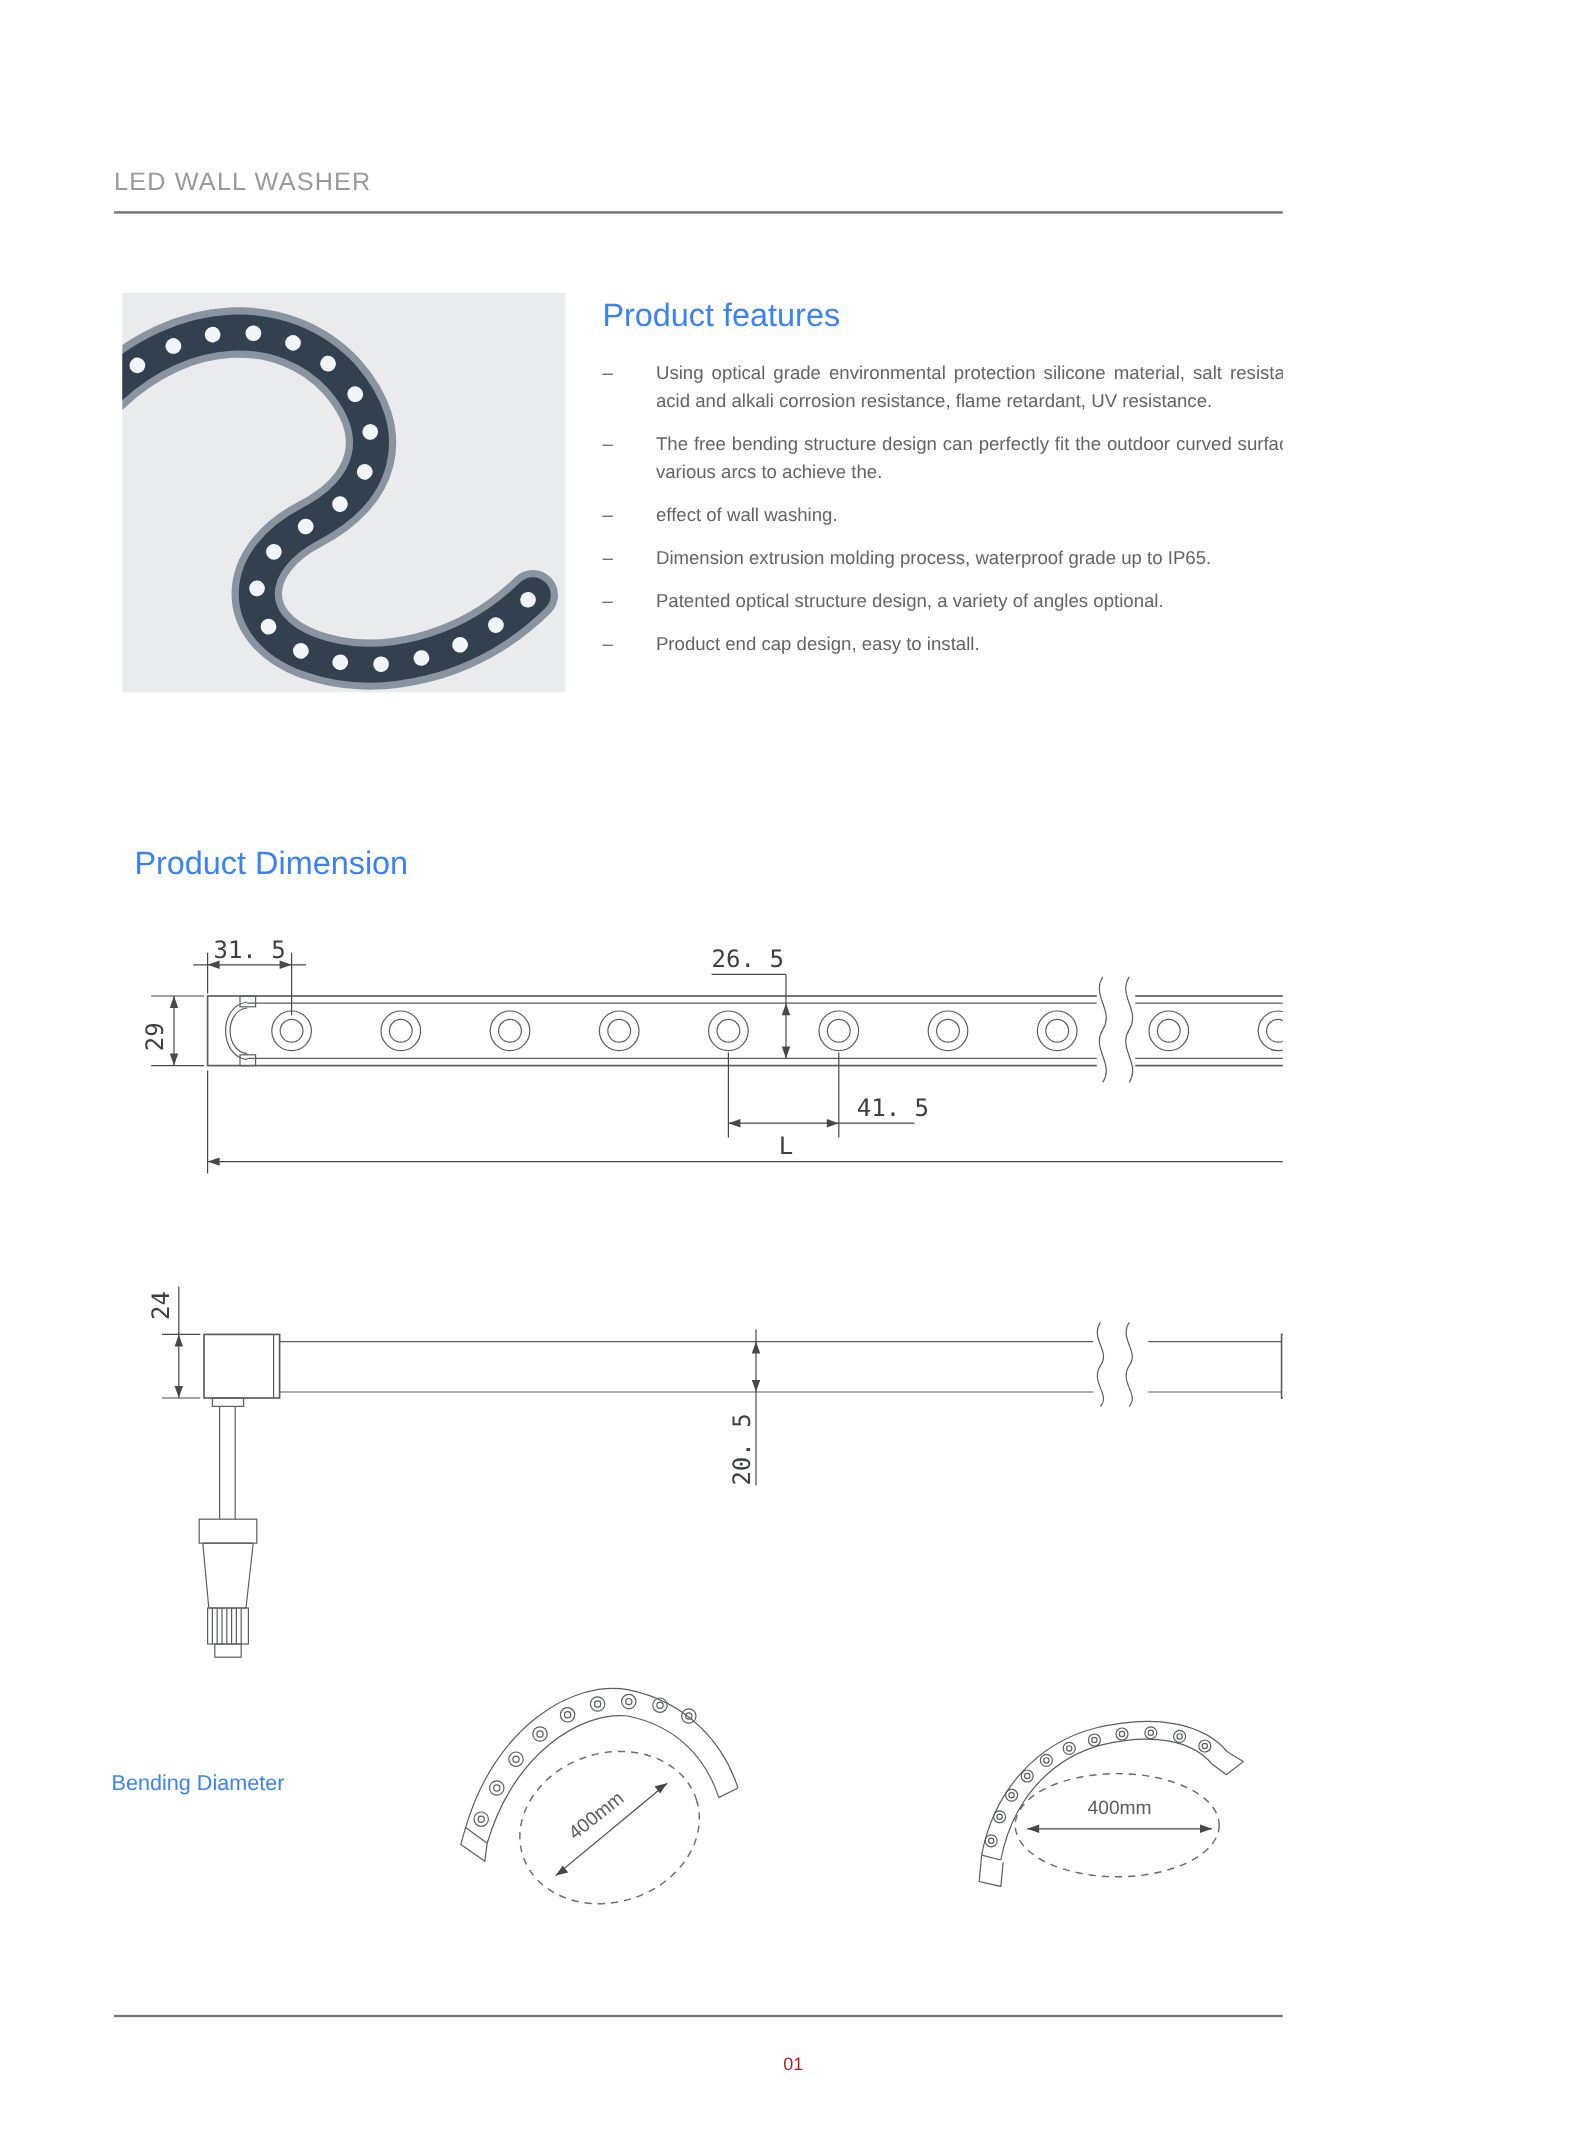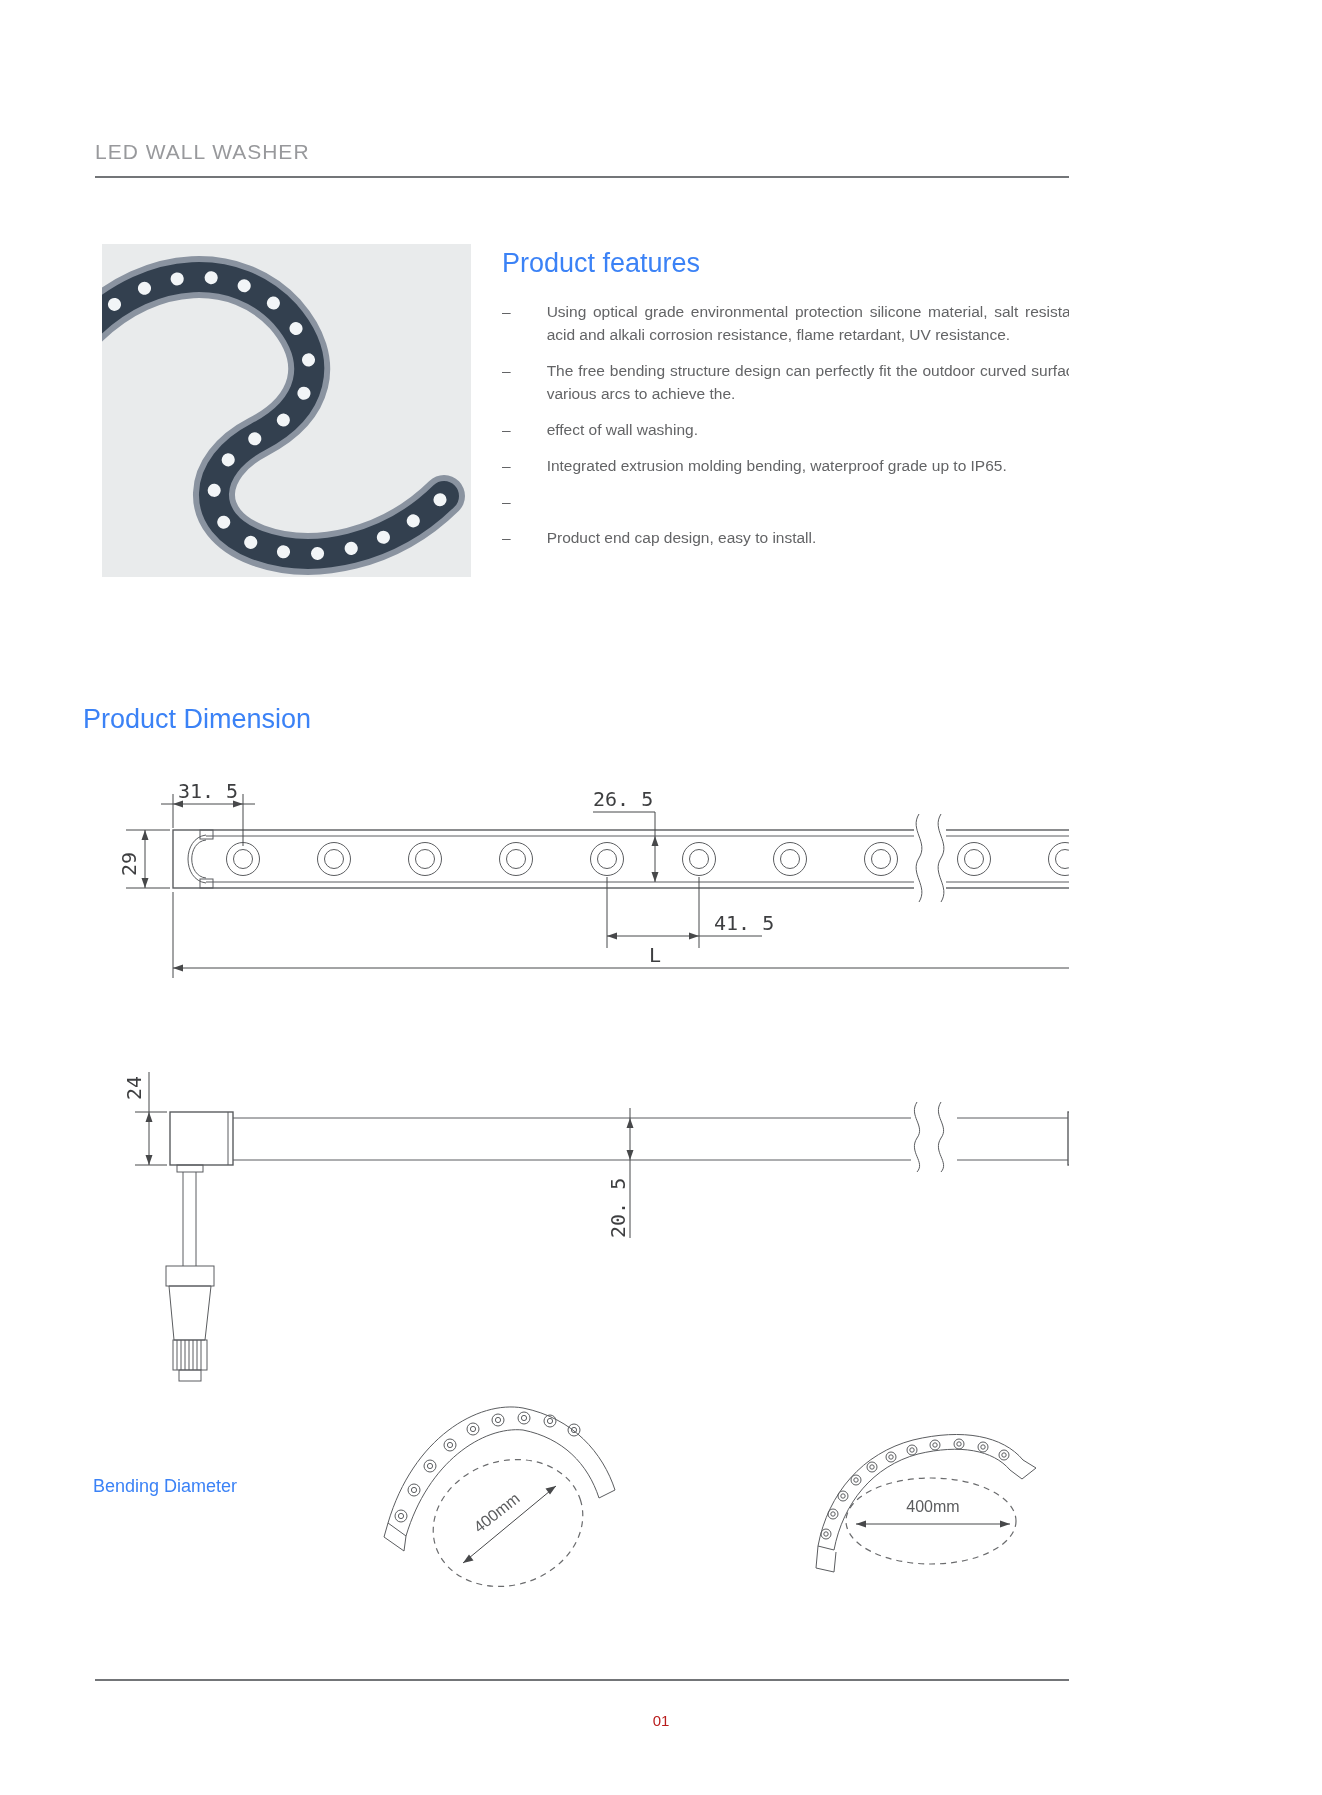--- a/index.html
+++ b/index.html
@@ -10,21 +10,21 @@
   .rule{left:95px;width:1132px;height:0;border-top:2px solid #737578;}
   .rule.top{top:176px;}
   .rule.bottom{top:1679px;}
   .photo{left:102px;top:244px;width:369px;height:333px;background:#e9ebec;}
   .green-title{color:#3b82f6;font-weight:400;}
   .features-title{left:502px;top:248px;font-size:27px;}
   .features-list{left:502px;top:300px;width:598px;margin:0;padding:0;list-style:none;}
   .features-list li{display:flex;gap:12px;margin:0 0 13px 0;font-size:15.5px;line-height:23px;color:#636466;}
   .features-list .dash{flex:0 0 auto;color:#636466;}
   .features-list .txt{text-align:justify;margin-left:24px;}
-  .dim-title{left:83px;top:704px;font-size:27px;}
+  .dim-title{left:112px;top:704px;font-size:27px;}
   .bend-title{left:93px;top:1476px;font-size:18px;}
   svg text{font-family:"DejaVu Sans Mono","Liberation Mono",monospace;fill:#3d3e40;}
   svg .lbl{font-size:20px;}
   svg .mm{font-family:"Liberation Sans",sans-serif;font-size:16px;fill:#5b5c5e;}
   .footer-num{left:0;top:1712px;width:1322px;text-align:center;font-size:15px;color:#b91c1c;}
   .ln{stroke:#5b5d60;stroke-width:1;fill:none;}
   .ln2{stroke:#5b5d60;stroke-width:1.4;fill:none;}
   .dim{stroke:#47484a;stroke-width:1;fill:none;}
   .arr{fill:#47484a;stroke:none;}
   .dash-ell{stroke:#6a6b6d;stroke-width:1.2;fill:none;stroke-dasharray:6 5;}
@@ -54,24 +54,25 @@
     <li>
         <span class="dash">–</span>
         <span class="txt">The free bending structure design can perfectly fit the outdoor curved surface of various arcs to achieve the.</span>
       </li>
     <li>
         <span class="dash">–</span>
         <span class="txt">effect of wall washing.</span>
       </li>
     <li>
         <span class="dash">–</span>
-        <span class="txt">Integrated extrusion molding bending, waterproof grade up to IP65.</span>
-      </li>
-    <li>
-        <span class="dash">–</span>
+        <span class="txt">Dimension extrusion molding process, waterproof grade up to IP65.</span>
+      </li>
+    <li>
+        <span class="dash">–</span>
+        <span class="txt">Patented optical structure design, a variety of angles optional.</span>
       </li>
     <li>
         <span class="dash">–</span>
         <span class="txt">Product end cap design, easy to install.</span>
       </li>
   </ul>
 
   <div class="abs green-title dim-title">Product Dimension</div>
 
   <svg class="abs" style="left:88px;top:756px;" width="1145" height="235" viewBox="0 0 1145 235">

